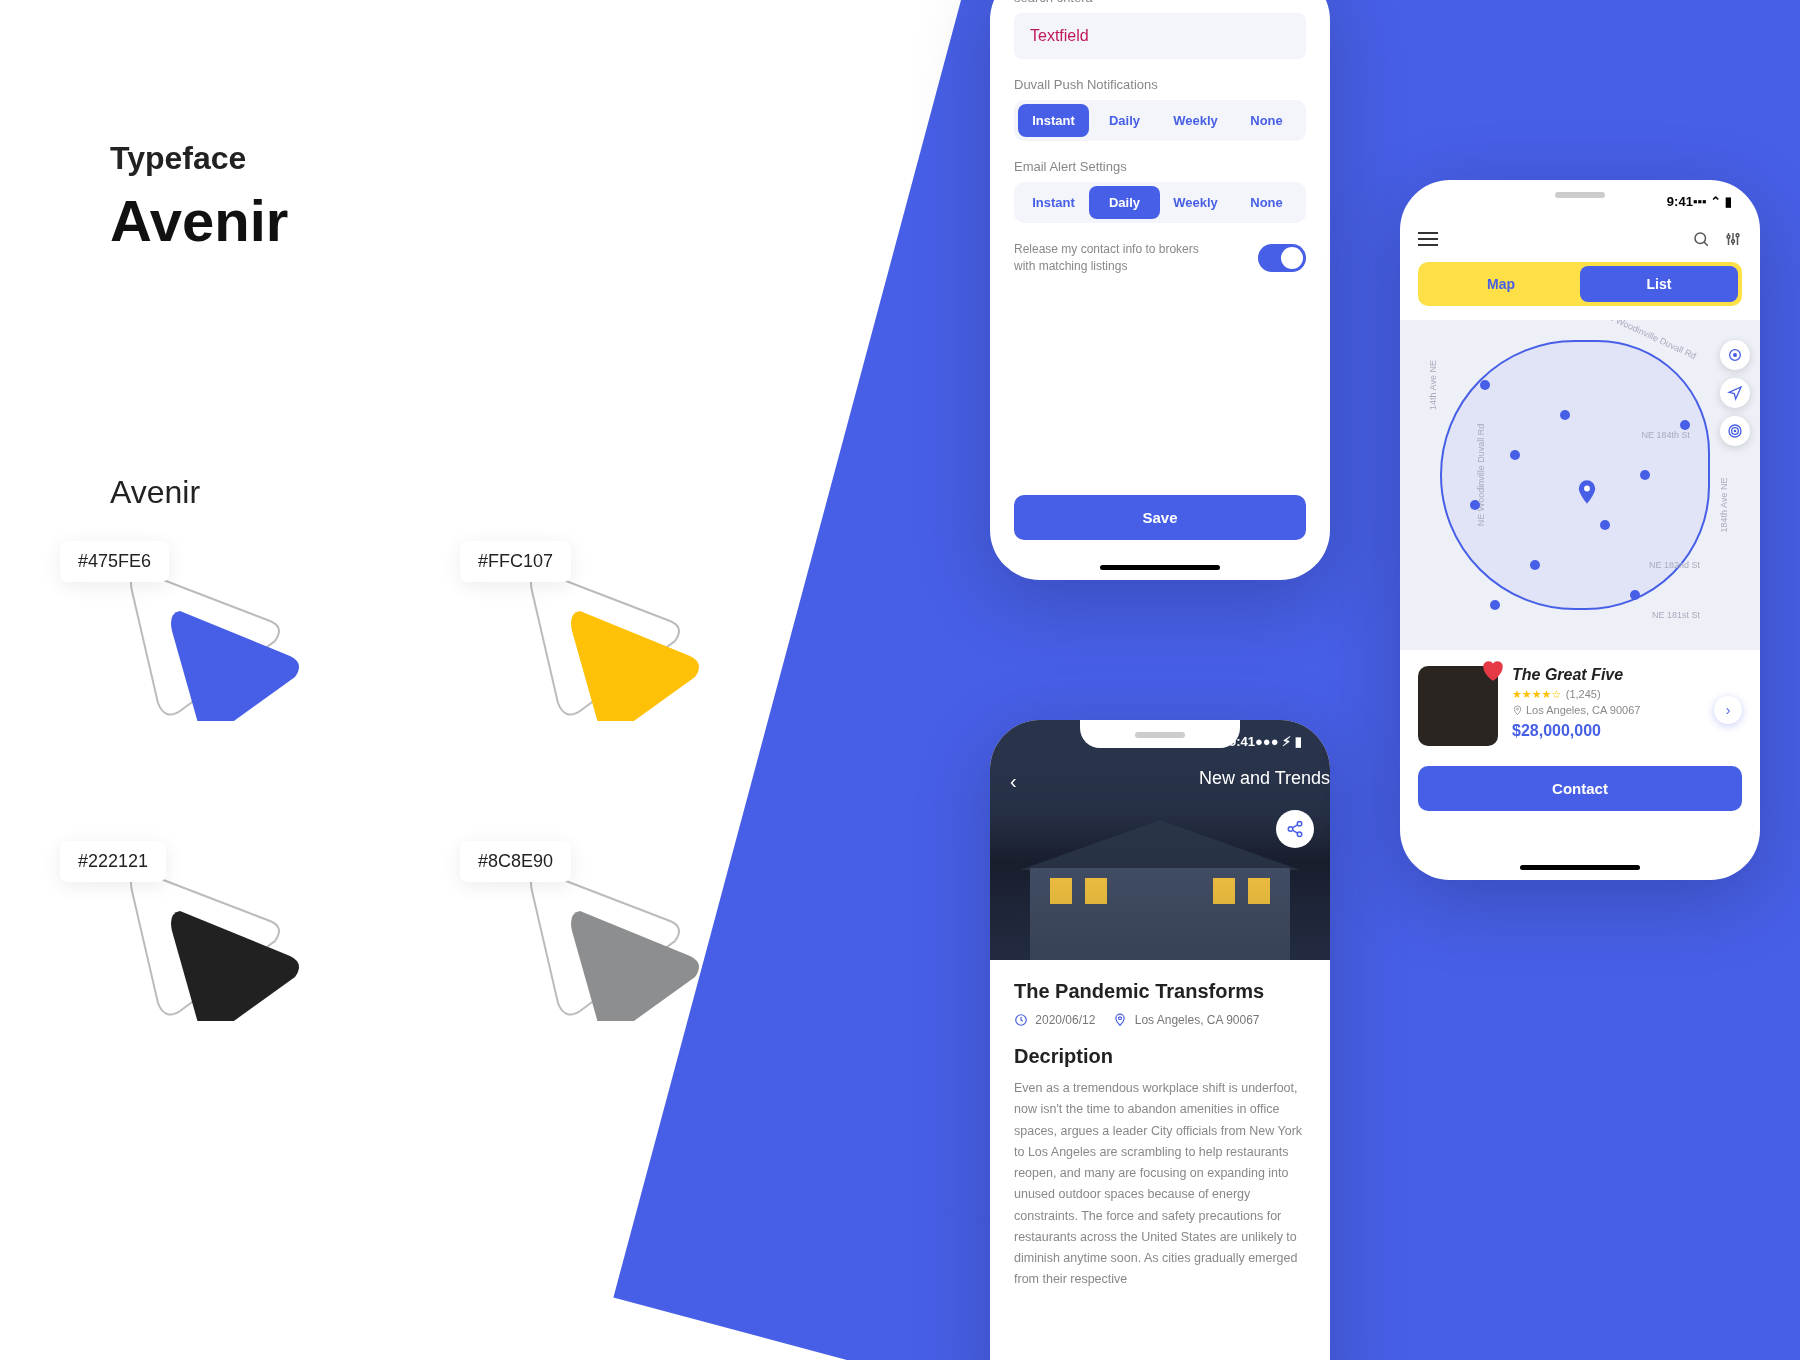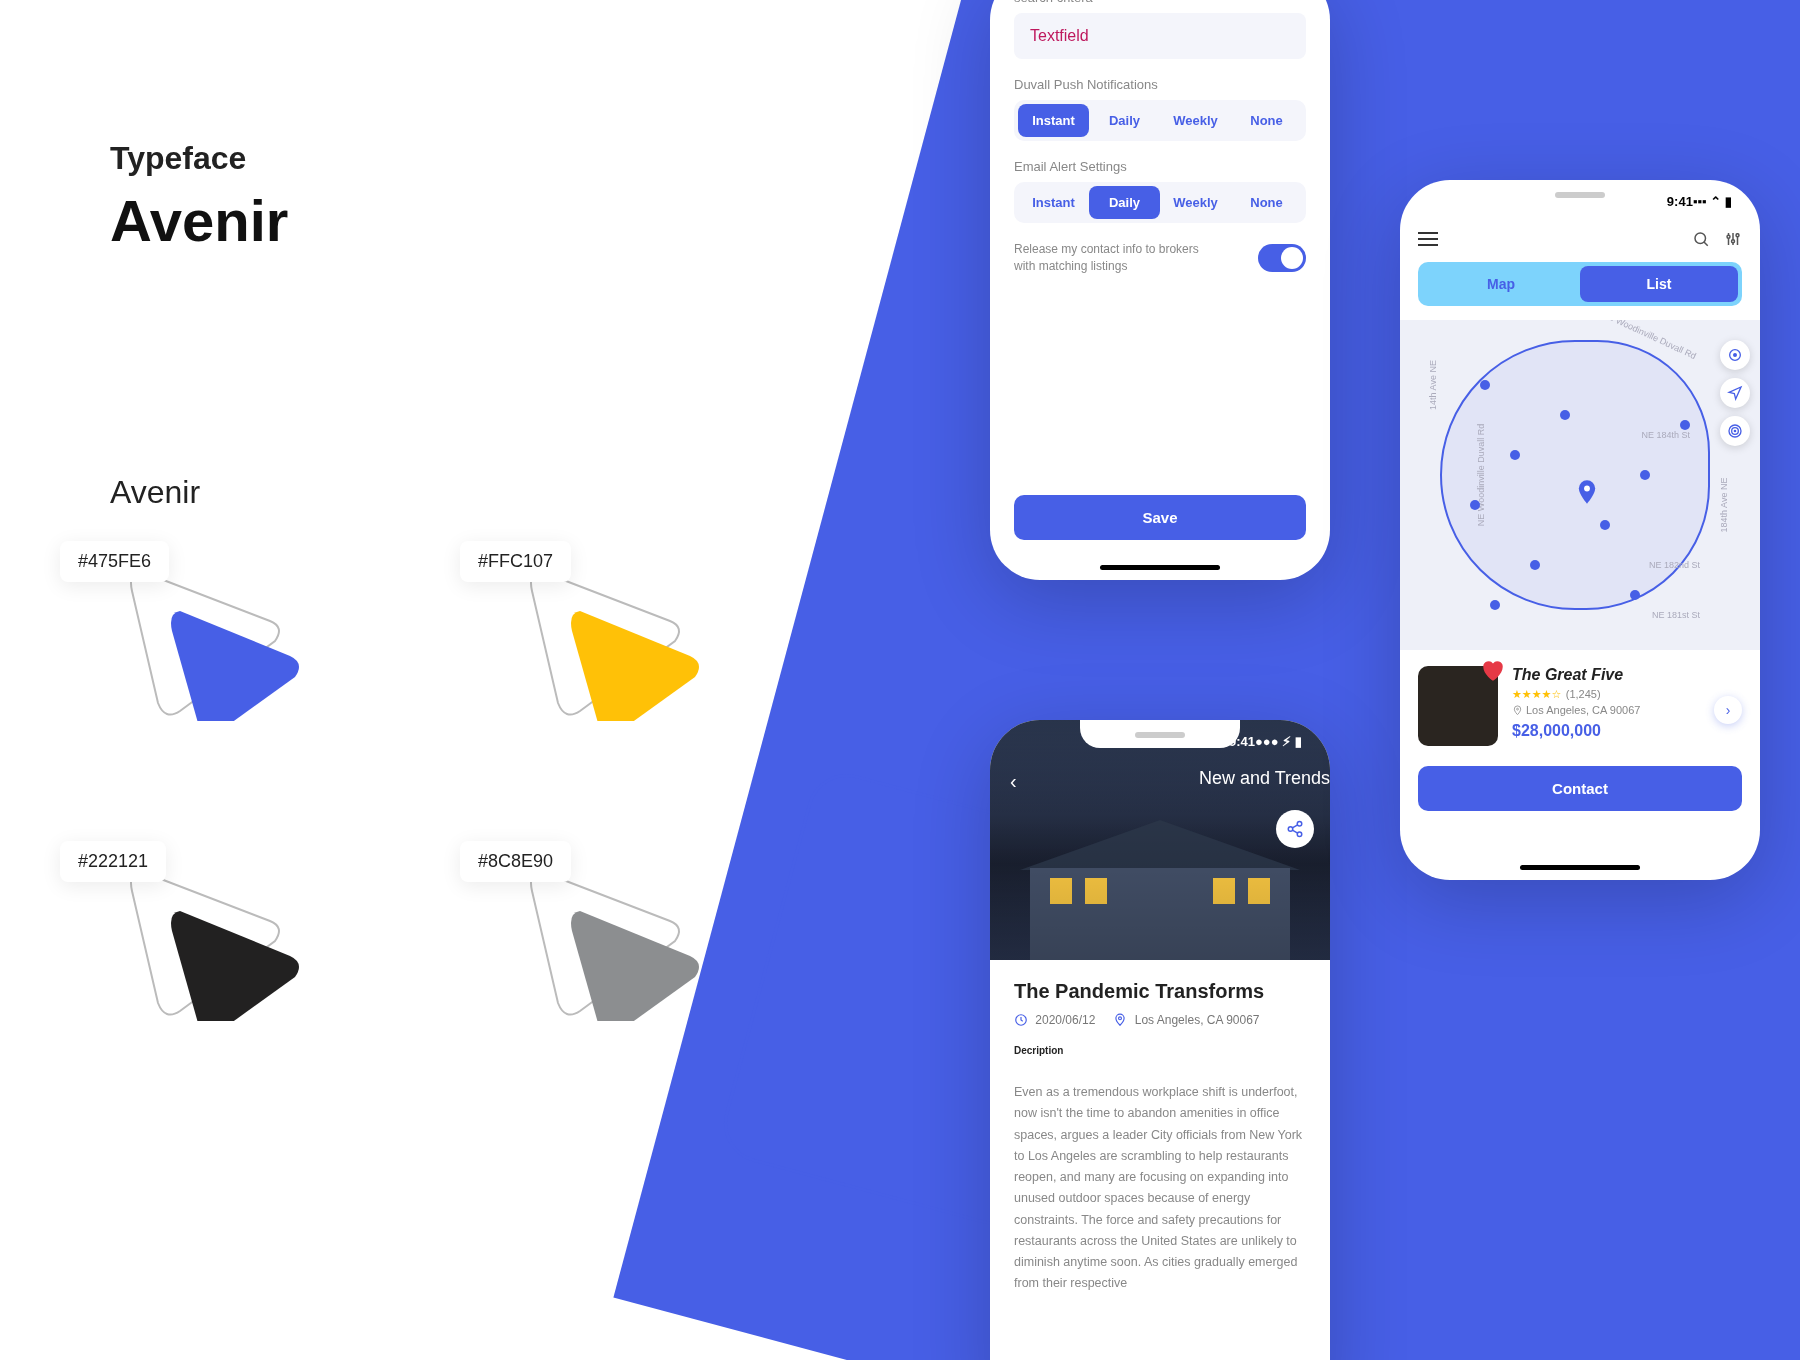--- a/index.html
+++ b/index.html
@@ -48,27 +48,27 @@
 .p2 .body { position:absolute; top:48px; left:10px; right:10px; bottom:0; background:#45526b; }
 .p2 .win { position:absolute; width:22px; height:26px; background:#ffcc44; }
 .p2 .status { color:#fff; }
 .p2 .back { position:absolute; top:50px; left:20px; color:#fff; font-size:20px; z-index:5; }
 .p2 .hero-title { position:absolute; top:48px; left:0; right:0; text-align:right; color:#fff; font-weight:400; font-size:18px; z-index:5; }
 .p2 .share { position:absolute; top:90px; right:16px; width:38px; height:38px; background:#fff; border-radius:50%; display:flex; align-items:center; justify-content:center; color:#475FE6; z-index:5; }
 .p2 .content { padding:20px 24px; }
 .p2 h2 { font-size:20px; font-weight:800; color:#222; margin-bottom:10px; }
 .p2 .meta { display:flex; gap:18px; font-size:12px; color:#777; margin-bottom:18px; align-items:center; }
 .p2 .meta svg { margin-right:4px; }
-.p2 h3 { font-size:10px; font-weight:800; color:#222; margin-bottom:26px; }
+.p2 h3 { font-size:20px; font-weight:800; color:#222; margin-bottom:10px; }
 .p2 p { font-size:12.5px; color:#888; line-height:1.7; }
 
 
 .p3 { width:360px; height:700px; top:180px; right:40px; }
 .p3 .topbar { padding:50px 18px 0; display:flex; justify-content:space-between; align-items:center; }
-.p3 .tabs { margin:14px 18px; display:flex; background:#7dd3fc; border-radius:10px; padding:4px; }
+.p3 .tabs { margin:14px 18px; display:flex; background:#fde047; border-radius:10px; padding:4px; }
 .p3 .tabs div { flex:1; text-align:center; padding:10px; font-size:14px; font-weight:600; color:#475FE6; border-radius:8px; }
 .p3 .tabs .active { background:#475FE6; color:#fff; }
 .p3 .map { margin:0 0px; height:330px; background:#eef0f8; position:relative; overflow:hidden; }
 .p3 .zone { position:absolute; left:40px; top:20px; right:50px; bottom:40px; border:2px solid #475FE6; border-radius:60% 50% 55% 60%; background:rgba(71,95,230,.08); }
 .p3 .pin { position:absolute; width:10px; height:10px; background:#475FE6; border-radius:50%; }
 .p3 .bigpin { position:absolute; left:48%; top:48%; color:#475FE6; }
 .p3 .mapbtn { position:absolute; right:10px; width:30px; height:30px; background:#fff; border-radius:50%; box-shadow:0 2px 8px rgba(0,0,0,.15); display:flex; align-items:center; justify-content:center; color:#475FE6; }
 .p3 .road { position:absolute; color:#aab; font-size:9px; }
 .p3 .card { margin:16px 18px 0; display:flex; gap:14px; align-items:flex-start; position:relative; }
 .p3 .thumb { width:80px; height:80px; background:#2a2520; border-radius:10px; position:relative; }

